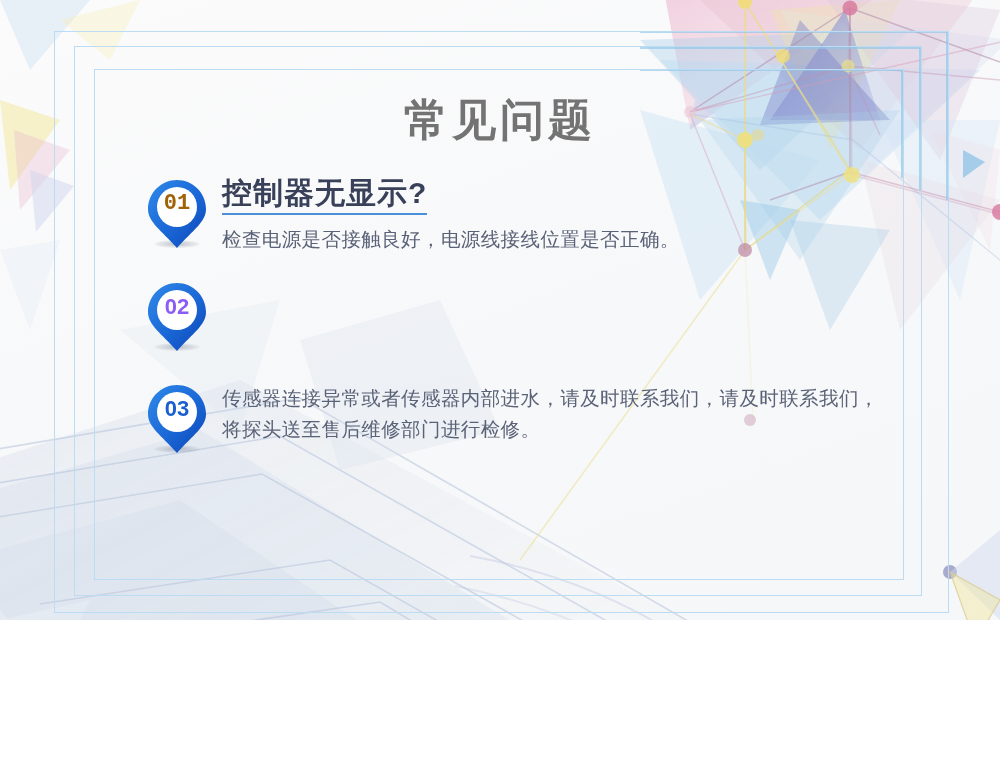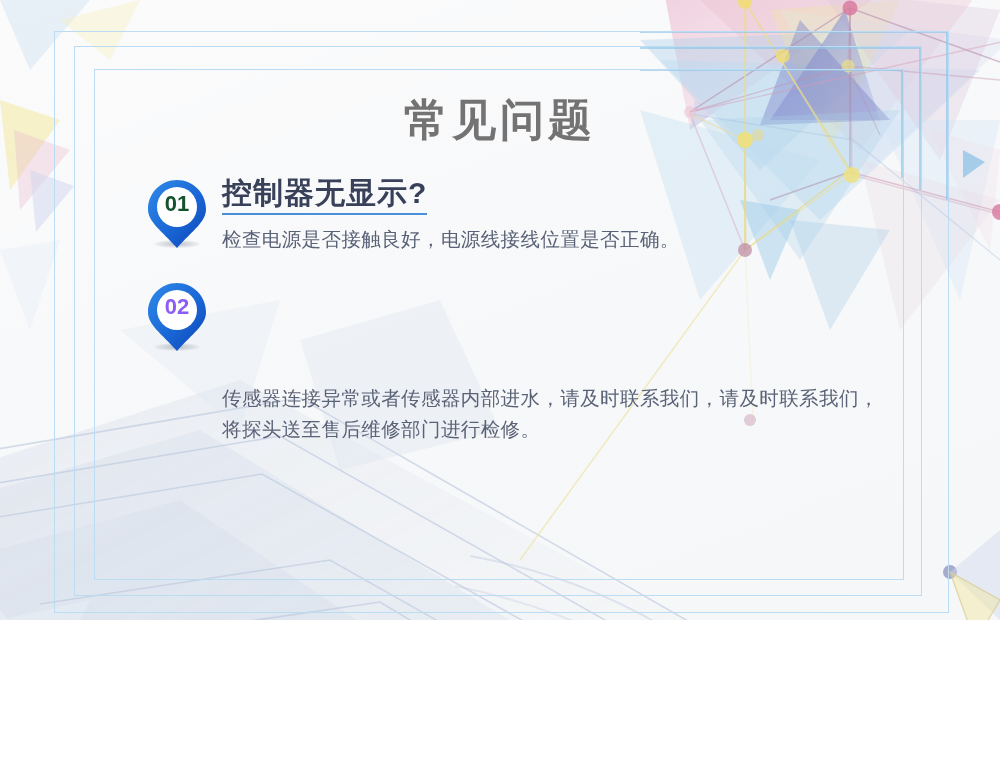--- a/index.html
+++ b/index.html
@@ -223,21 +223,21 @@
             <defs>
               <linearGradient id="pinG1" x1="0" y1="0" x2="1" y2="1">
                 <stop offset="0%" stop-color="#2f8ae8"></stop>
                 <stop offset="55%" stop-color="#1a66d6"></stop>
                 <stop offset="100%" stop-color="#0d45b4"></stop>
               </linearGradient>
             </defs>
             <path d="M30 2 C14 2 1 15 1 31 C1 44 14 52 30 70 C46 52 59 44 59 31 C59 15 46 2 30 2 Z" fill="url(#pinG1)"></path>
             <circle cx="30" cy="29" r="20" fill="#ffffff"></circle>
           </svg>
-          <div style="position:absolute;left:1px;top:13px;width:60px;text-align:center;font-size:22px;font-weight:bold;color:#14532d;font-family:Liberation Sans, sans-serif;letter-spacing:0px;">01</div>
+          <div style="position:absolute;left:1px;top:13px;width:60px;text-align:center;font-size:22px;font-weight:bold;color:#a16207;font-family:Liberation Mono, monospace;letter-spacing:0px;">01</div>
         </div>
         <div class="faq-body">
           <div class="faq-q">控制器无显示?</div>
           <div class="faq-a">检查电源是否接触良好，电源线接线位置是否正确。</div>
         </div>
       </div>
 
       <div class="faq-item">
         <div class="pin-wrap">
           <div class="pin-shadow"></div>
@@ -245,20 +245,28 @@
             <path d="M30 2 C14 2 1 15 1 31 C1 44 14 52 30 70 C46 52 59 44 59 31 C59 15 46 2 30 2 Z" fill="url(#pinG1)"></path>
             <circle cx="30" cy="29" r="20" fill="#ffffff"></circle>
           </svg>
           <div style="position:absolute;left:1px;top:13px;width:60px;text-align:center;font-size:22px;font-weight:bold;color:#8b5cf6;font-family:'Liberation Sans','DejaVu Sans',sans-serif;">02</div>
         </div>
         <div class="faq-body">
         </div>
       </div>
 
       <div class="faq-item">
+        <div class="pin-wrap">
+          <div class="pin-shadow"></div>
+          <svg class="pin-svg" width="60" height="72" viewBox="0 0 60 72">
+            <path d="M30 2 C14 2 1 15 1 31 C1 44 14 52 30 70 C46 52 59 44 59 31 C59 15 46 2 30 2 Z" fill="url(#pinG1)"></path>
+            <circle cx="30" cy="29" r="20" fill="#ffffff"></circle>
+          </svg>
+          <div style="position:absolute;left:1px;top:13px;width:60px;text-align:center;font-size:22px;font-weight:bold;color:#1a5fd0;font-family:'Liberation Sans','DejaVu Sans',sans-serif;">03</div>
+        </div>
         <div class="faq-body">
           <div class="faq-a">传感器连接异常或者传感器内部进水，请及时联系我们，请及时联系我们，将探头送至售后维修部门进行检修。</div>
         </div>
       </div>
 
     </div>
   </div>
 </div>
 
 </body></html>

